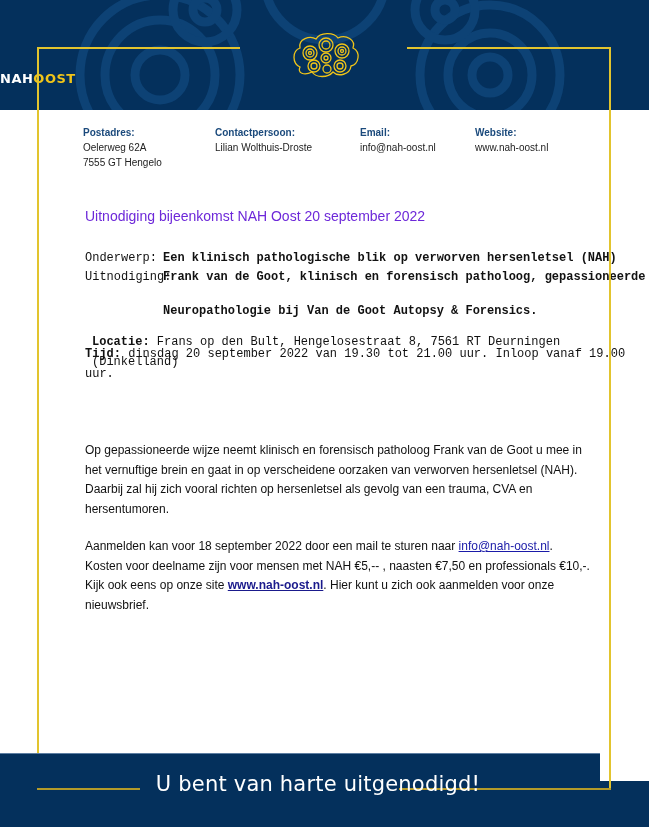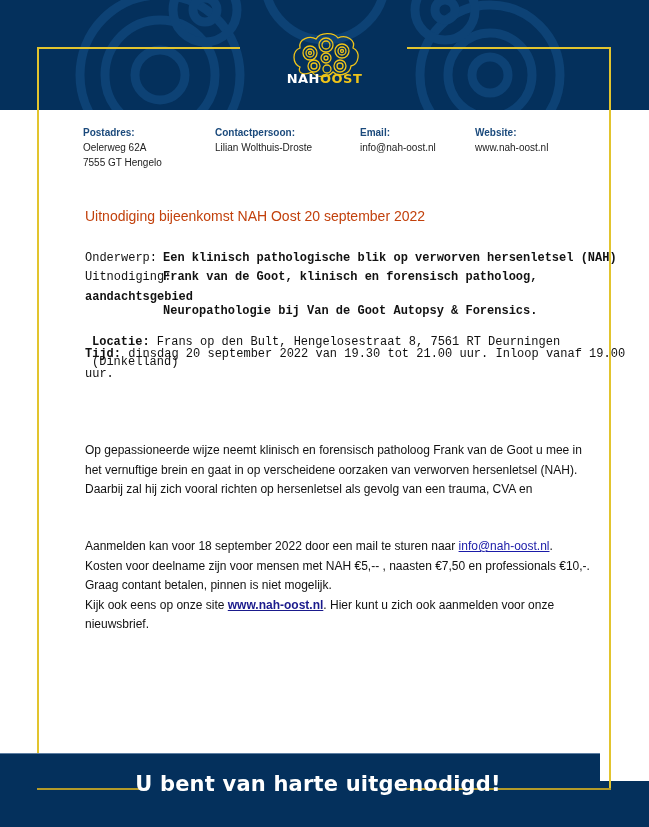--- a/index.html
+++ b/index.html
@@ -1,45 +1,45 @@
 <!DOCTYPE html>
 <html><head>
 <meta charset="utf-8">
 <style>
   html, body { margin:0; padding:0; }
   body { width:649px; height:827px; position:relative; overflow:hidden; background:#ffffff;
          font-family:"Liberation Sans", sans-serif; color:#111; }
   .header { position:absolute; left:0; top:0; width:649px; height:110px; background:#04305c; overflow:hidden; }
   .header svg.bg { position:absolute; left:0; top:0; }
   .logo { position:absolute; left:290px; top:20px; width:72px; height:70px; }
-  .logo-text { position:absolute; left:0; top:50px; width:649px; text-align:center; font-weight:bold;
+  .logo-text { position:absolute; left:0; top:50px; width:649px; text-align:left; font-weight:bold;
                font-size:13px; letter-spacing:0.5px; font-family:"DejaVu Sans", sans-serif; }
   .logo-text .nah { color:#ffffff; }
   .logo-text .oost { color:#f0c419; }
   .gold-top { position:absolute; left:37px; top:47px; width:573px; height:1px; }
   .gold-top .seg-l { position:absolute; left:0; top:0; width:203px; height:1.5px; background:#e2c42e; }
   .gold-top .seg-r { position:absolute; right:0; top:0; width:203px; height:1.5px; background:#e2c42e; }
   .gold-left { position:absolute; left:37px; top:47px; width:1.5px; height:742px; background:#e2c42e; }
   .gold-right { position:absolute; left:609px; top:47px; width:1.5px; height:742px; background:#e2c42e; z-index:3; }
   .contact { position:absolute; top:125px; font-size:10px; line-height:15px; color:#222; }
   .contact .lbl { color:#1b4a7c; font-weight:bold; }
-  .doc { position:absolute; left:85px; font-size:12px; color:#c2410c; }
+  .doc { position:absolute; left:85px; font-size:12px; color:#6d28d9; }
   .title { top:208px; font-size:14px; }
   .row { position:absolute; left:85px; font-size:12px; line-height:20px;font-family:Liberation Mono, monospace; }
   .row .k { display:inline-block; width:78px; }
   .row b { font-weight:bold; }
   .para { position:absolute; left:85px; width:510px; font-size:12px; line-height:19.5px;margin-top:39px; }
   a.link { color:#1a1aa8; text-decoration:underline; }
   a.link.bold { font-weight:bold; color:#1a1a8c; }
   .footer { position:absolute; left:0; top:753px; width:600px; height:74px; background:#04305c; border-top:1px solid #5d7ea2; }
   .footer2 { position:absolute; left:600px; top:781px; width:49px; height:46px; background:#04305c; }
   .gold-bottom-l { position:absolute; left:37px; top:788px; width:103px; height:1.5px; background:#b39a2a; z-index:3; }
   .gold-bottom-r { position:absolute; left:399px; top:788px; width:212px; height:1.5px; background:#b39a2a; z-index:3; }
   .footer-text { position:absolute; left:0; top:772px; width:636px; text-align:center; color:#ffffff;
-                 font-size:21px; font-family:"DejaVu Sans", sans-serif; font-weight:700; z-index:4; letter-spacing:0.2px; }
+                 font-size:21px; font-family:"DejaVu Sans", sans-serif; font-weight:400; z-index:4; letter-spacing:0.2px; }
 </style>
 </head>
 <body>
 
 <div class="header">
   <svg class="bg" width="649" height="110">
     <g fill="none" stroke="#0d4275" stroke-width="9">
       <circle cx="160" cy="75" r="25"></circle>
       <circle cx="160" cy="75" r="55"></circle>
       <circle cx="160" cy="75" r="80"></circle>
@@ -102,43 +102,43 @@
   <div class="lbl">Website:</div>
   <div>www.nah-oost.nl</div>
 </div>
 
 <div class="doc title">Uitnodiging bijeenkomst NAH Oost 20 september 2022</div>
 
 <div class="row" style="top:248px;">
   <span class="k">Onderwerp:</span><b>Een klinisch pathologische blik op verworven hersenletsel (NAH)</b>
 </div>
 <div class="row" style="top:267px;">
-  <span class="k">Uitnodiging:</span><b>Frank van de Goot, klinisch en forensisch patholoog, aandachtsgebied</b>
+  <span class="k">Uitnodiging:</span><b>Frank van de Goot, klinisch en forensisch patholoog, gepassioneerde</b>
 </div>
 <div class="row" style="top:301px;">
   <span class="k"></span><b>Neuropathologie bij Van de Goot Autopsy &amp; Forensics.</b>
 </div>
 
 <div class="row" style="top:332px;padding-left:7px;">
   <b>Locatie:</b><span> Frans op den Bult, Hengelosestraat 8, 7561 RT Deurningen (Dinkelland)</span>
 </div>
 <div class="row" style="top:344px;">
   <b>Tijd:</b><span> dinsdag 20 september 2022 van 19.30 tot 21.00 uur. Inloop vanaf 19.00 uur.</span>
 </div>
 
 <div class="para" style="top:402px;">
   <div>Op gepassioneerde wijze neemt klinisch en forensisch patholoog Frank van de Goot u mee  in</div>
   <div>het vernuftige brein en gaat in op verscheidene oorzaken van verworven hersenletsel (NAH).</div>
   <div>Daarbij zal hij zich vooral richten op hersenletsel als gevolg van een trauma, CVA en</div>
+  <div>hersentumoren.</div>
 </div>
 
 <div class="para" style="top:498px;">
   <div><span>Aanmelden kan voor 18 september 2022 door een mail te sturen naar </span><a class="link" href="#">info@nah-oost.nl</a><span>.</span></div>
   <div>Kosten voor deelname zijn voor mensen met NAH €5,-- , naasten €7,50 en professionals €10,-.</div>
-  <div>Graag contant betalen, pinnen is niet mogelijk.</div>
   <div><span>Kijk ook eens op onze site </span><a class="link bold" href="#">www.nah-oost.nl</a><span>. Hier kunt u zich ook aanmelden voor onze</span></div>
   <div>nieuwsbrief.</div>
 </div>
 
 <div class="footer"></div>
 <div class="footer2"></div>
 <div class="gold-bottom-l"></div>
 <div class="gold-bottom-r"></div>
 <div class="footer-text">U bent van harte uitgenodigd!</div>
 

